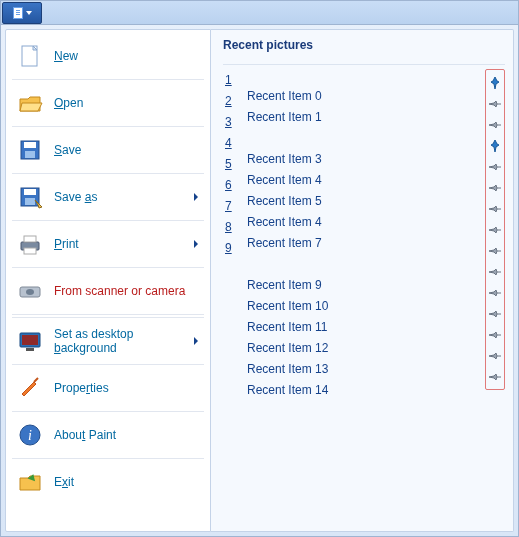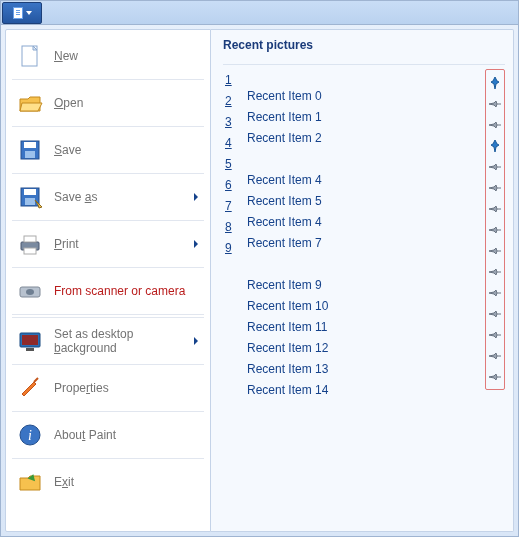--- a/index.html
+++ b/index.html
@@ -83,21 +83,21 @@
   }
   .menu-item .icon {
     width: 32px;
     display: flex;
     align-items: center;
     justify-content: center;
   }
   .menu-item .label {
     flex: 1;
     padding-left: 8px;
-    color: #737373;
+    color: #0369a1;
   }
   .menu-item .label u { text-decoration: underline; }
   .menu-item.disabled .label { color: #b91c1c; }
   .menu-item .arrow {
     width: 0; height: 0;
     border-top: 4px solid transparent;
     border-bottom: 4px solid transparent;
     border-left: 4px solid #15428b;
     margin-right: 4px;
   }
@@ -293,24 +293,24 @@
         <div class="recent-item">
             <span class="num">1</span>
             <span class="name">Recent Item 0</span>
           </div>
           <div class="recent-item">
             <span class="num">2</span>
             <span class="name">Recent Item 1</span>
           </div>
           <div class="recent-item">
             <span class="num">3</span>
-            <span class="name">Recent Item 2</span>
           </div>
           <div class="recent-item">
             <span class="num">4</span>
+            <span class="name">Recent Item 3</span>
           </div>
           <div class="recent-item">
             <span class="num">5</span>
             <span class="name">Recent Item 4</span>
           </div>
           <div class="recent-item">
             <span class="num">6</span>
             <span class="name">Recent Item 5</span>
           </div>
           <div class="recent-item">

